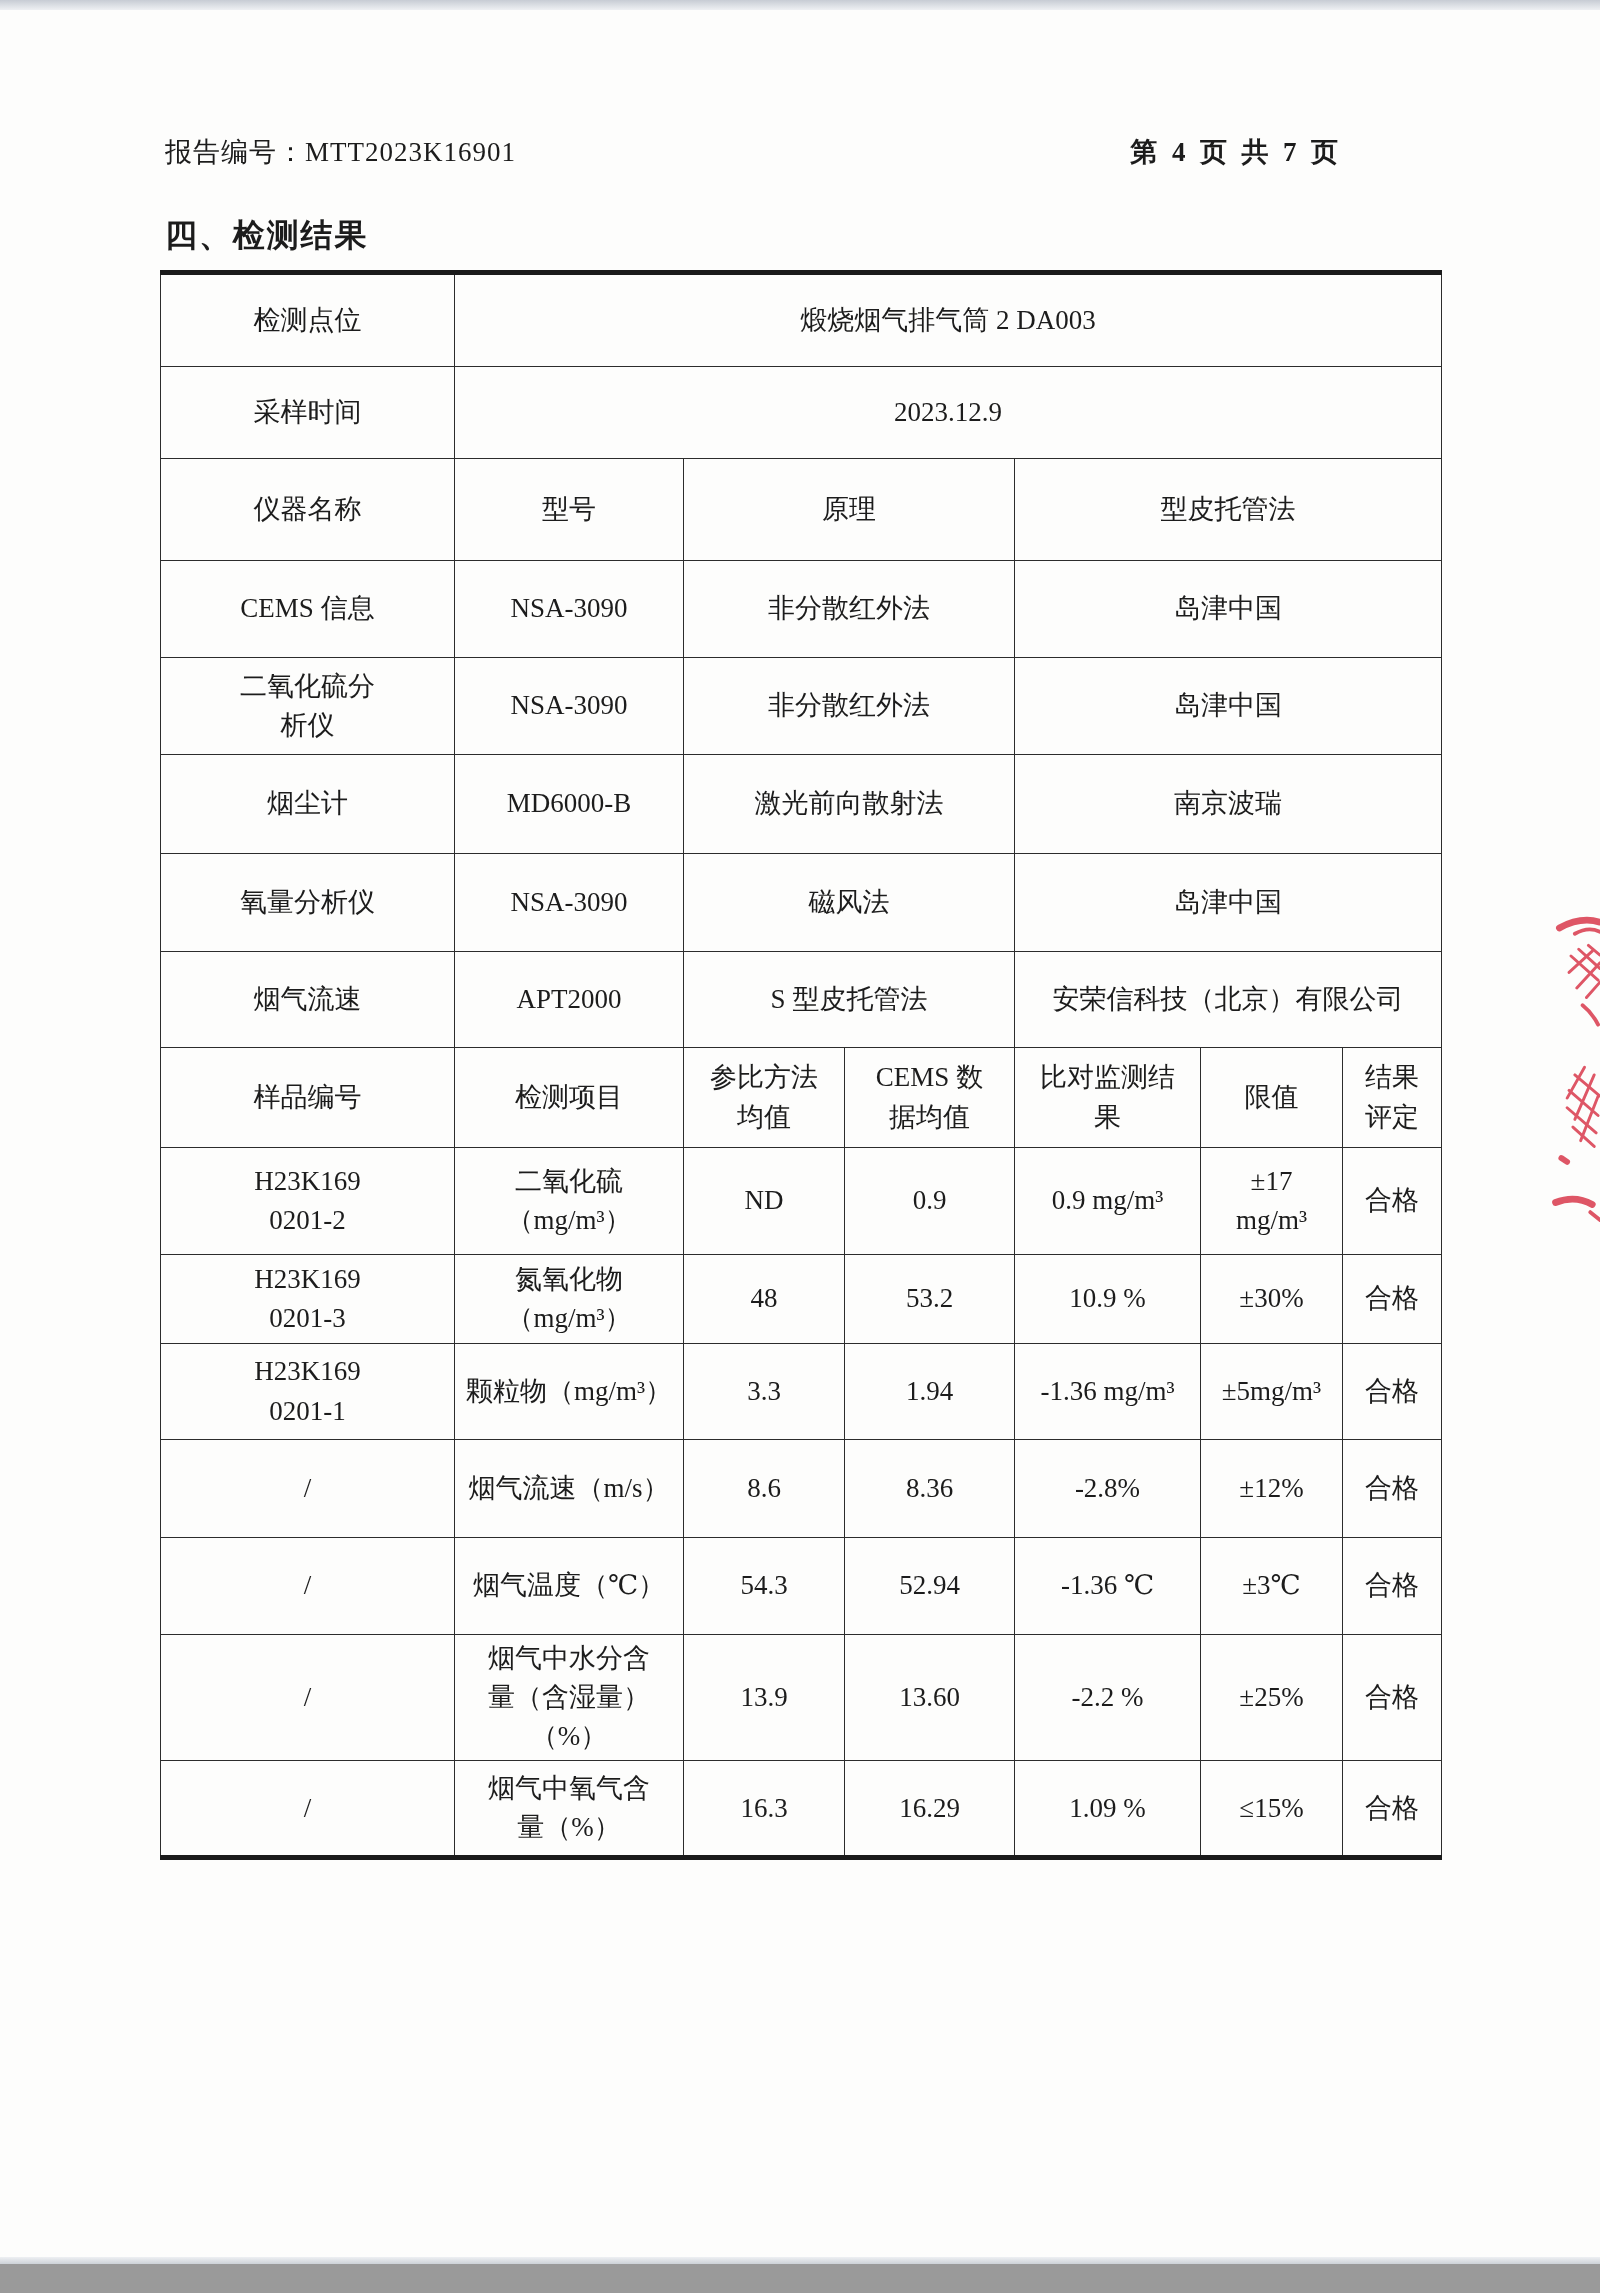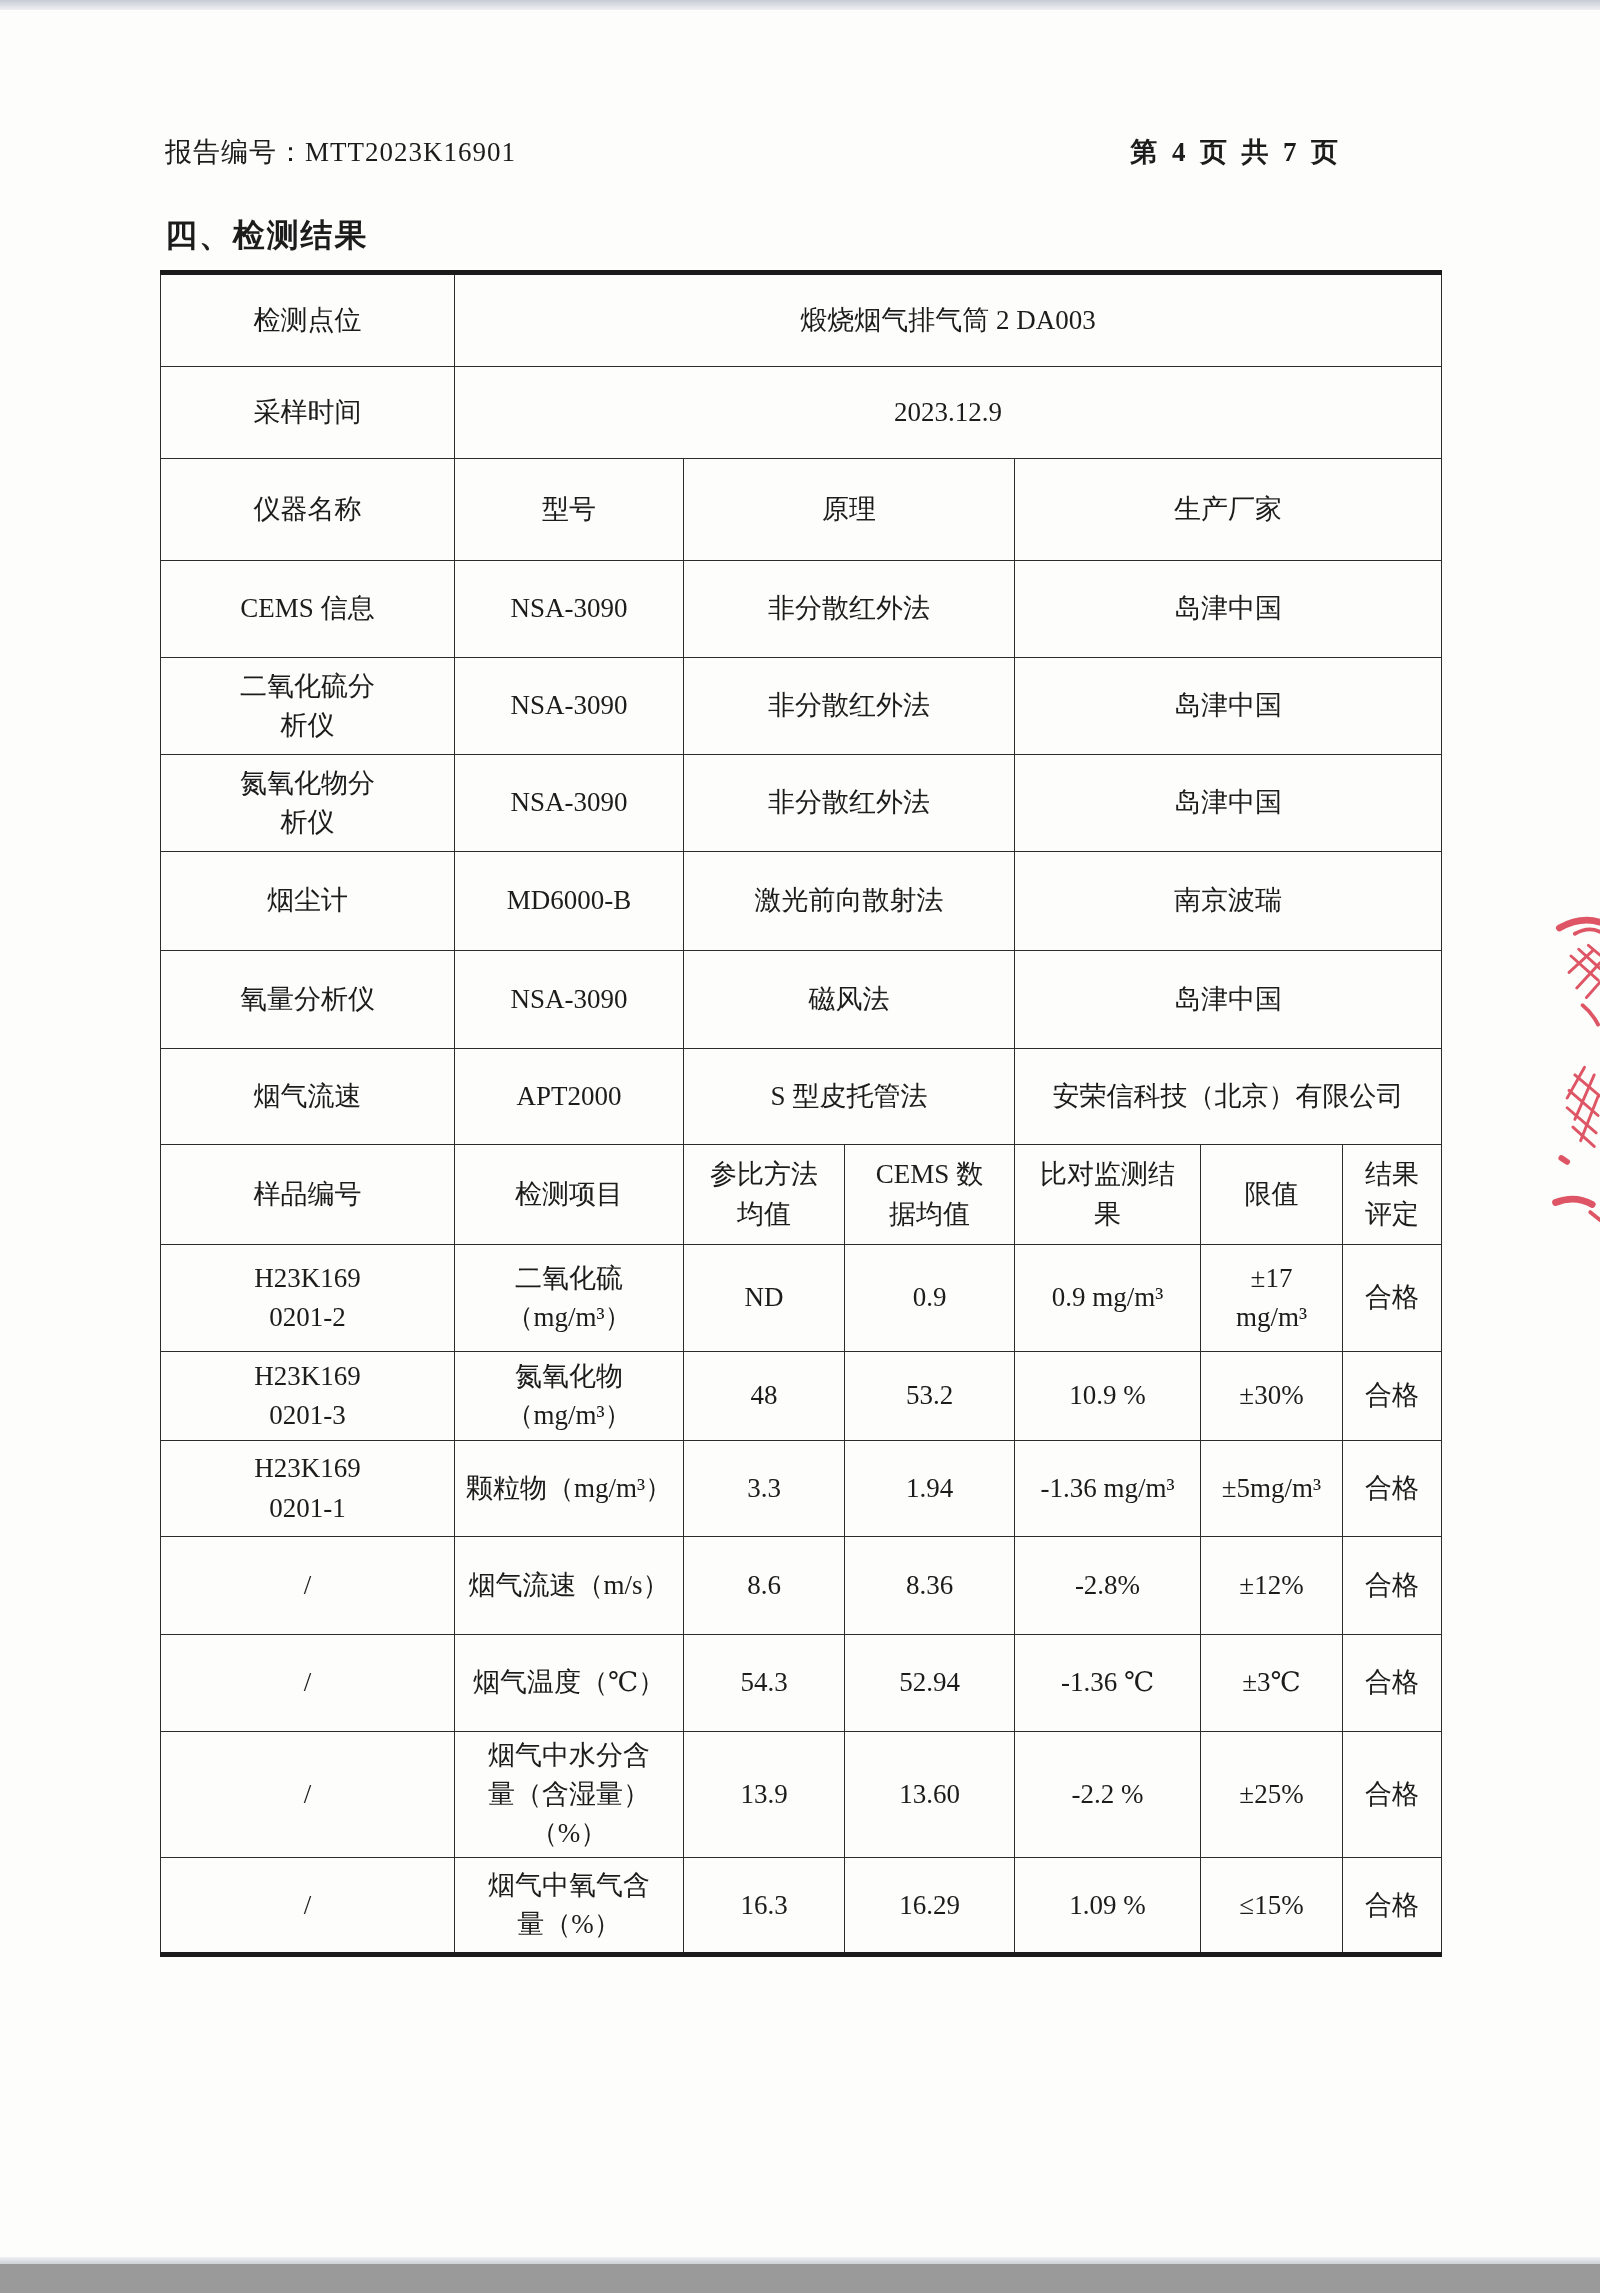--- a/index.html
+++ b/index.html
@@ -85,38 +85,31 @@
       </tr>
       <tr style="height:92px">
         <td>采样时间</td>
         <td colspan="6">2023.12.9</td>
       </tr>
 
       <tr style="height:102px">
         <th>仪器名称</th>
         <th>型号</th>
         <th colspan="2">原理</th>
-        <th colspan="3">生产厂家</th>
+        <th colspan="3">型皮托管法</th>
       </tr>
 
       <tr style="height:97px">
         <td>CEMS 信息</td>
         <td>NSA-3090</td>
         <td colspan="2">非分散红外法</td>
         <td colspan="3">岛津中国</td>
       </tr>
       <tr style="height:97px">
         <td>二氧化硫分
-析仪</td>
-        <td>NSA-3090</td>
-        <td colspan="2">非分散红外法</td>
-        <td colspan="3">岛津中国</td>
-      </tr>
-      <tr style="height:97px">
-        <td>氮氧化物分
 析仪</td>
         <td>NSA-3090</td>
         <td colspan="2">非分散红外法</td>
         <td colspan="3">岛津中国</td>
       </tr>
       <tr style="height:99px">
         <td>烟尘计</td>
         <td>MD6000-B</td>
         <td colspan="2">激光前向散射法</td>
         <td colspan="3">南京波瑞</td>

